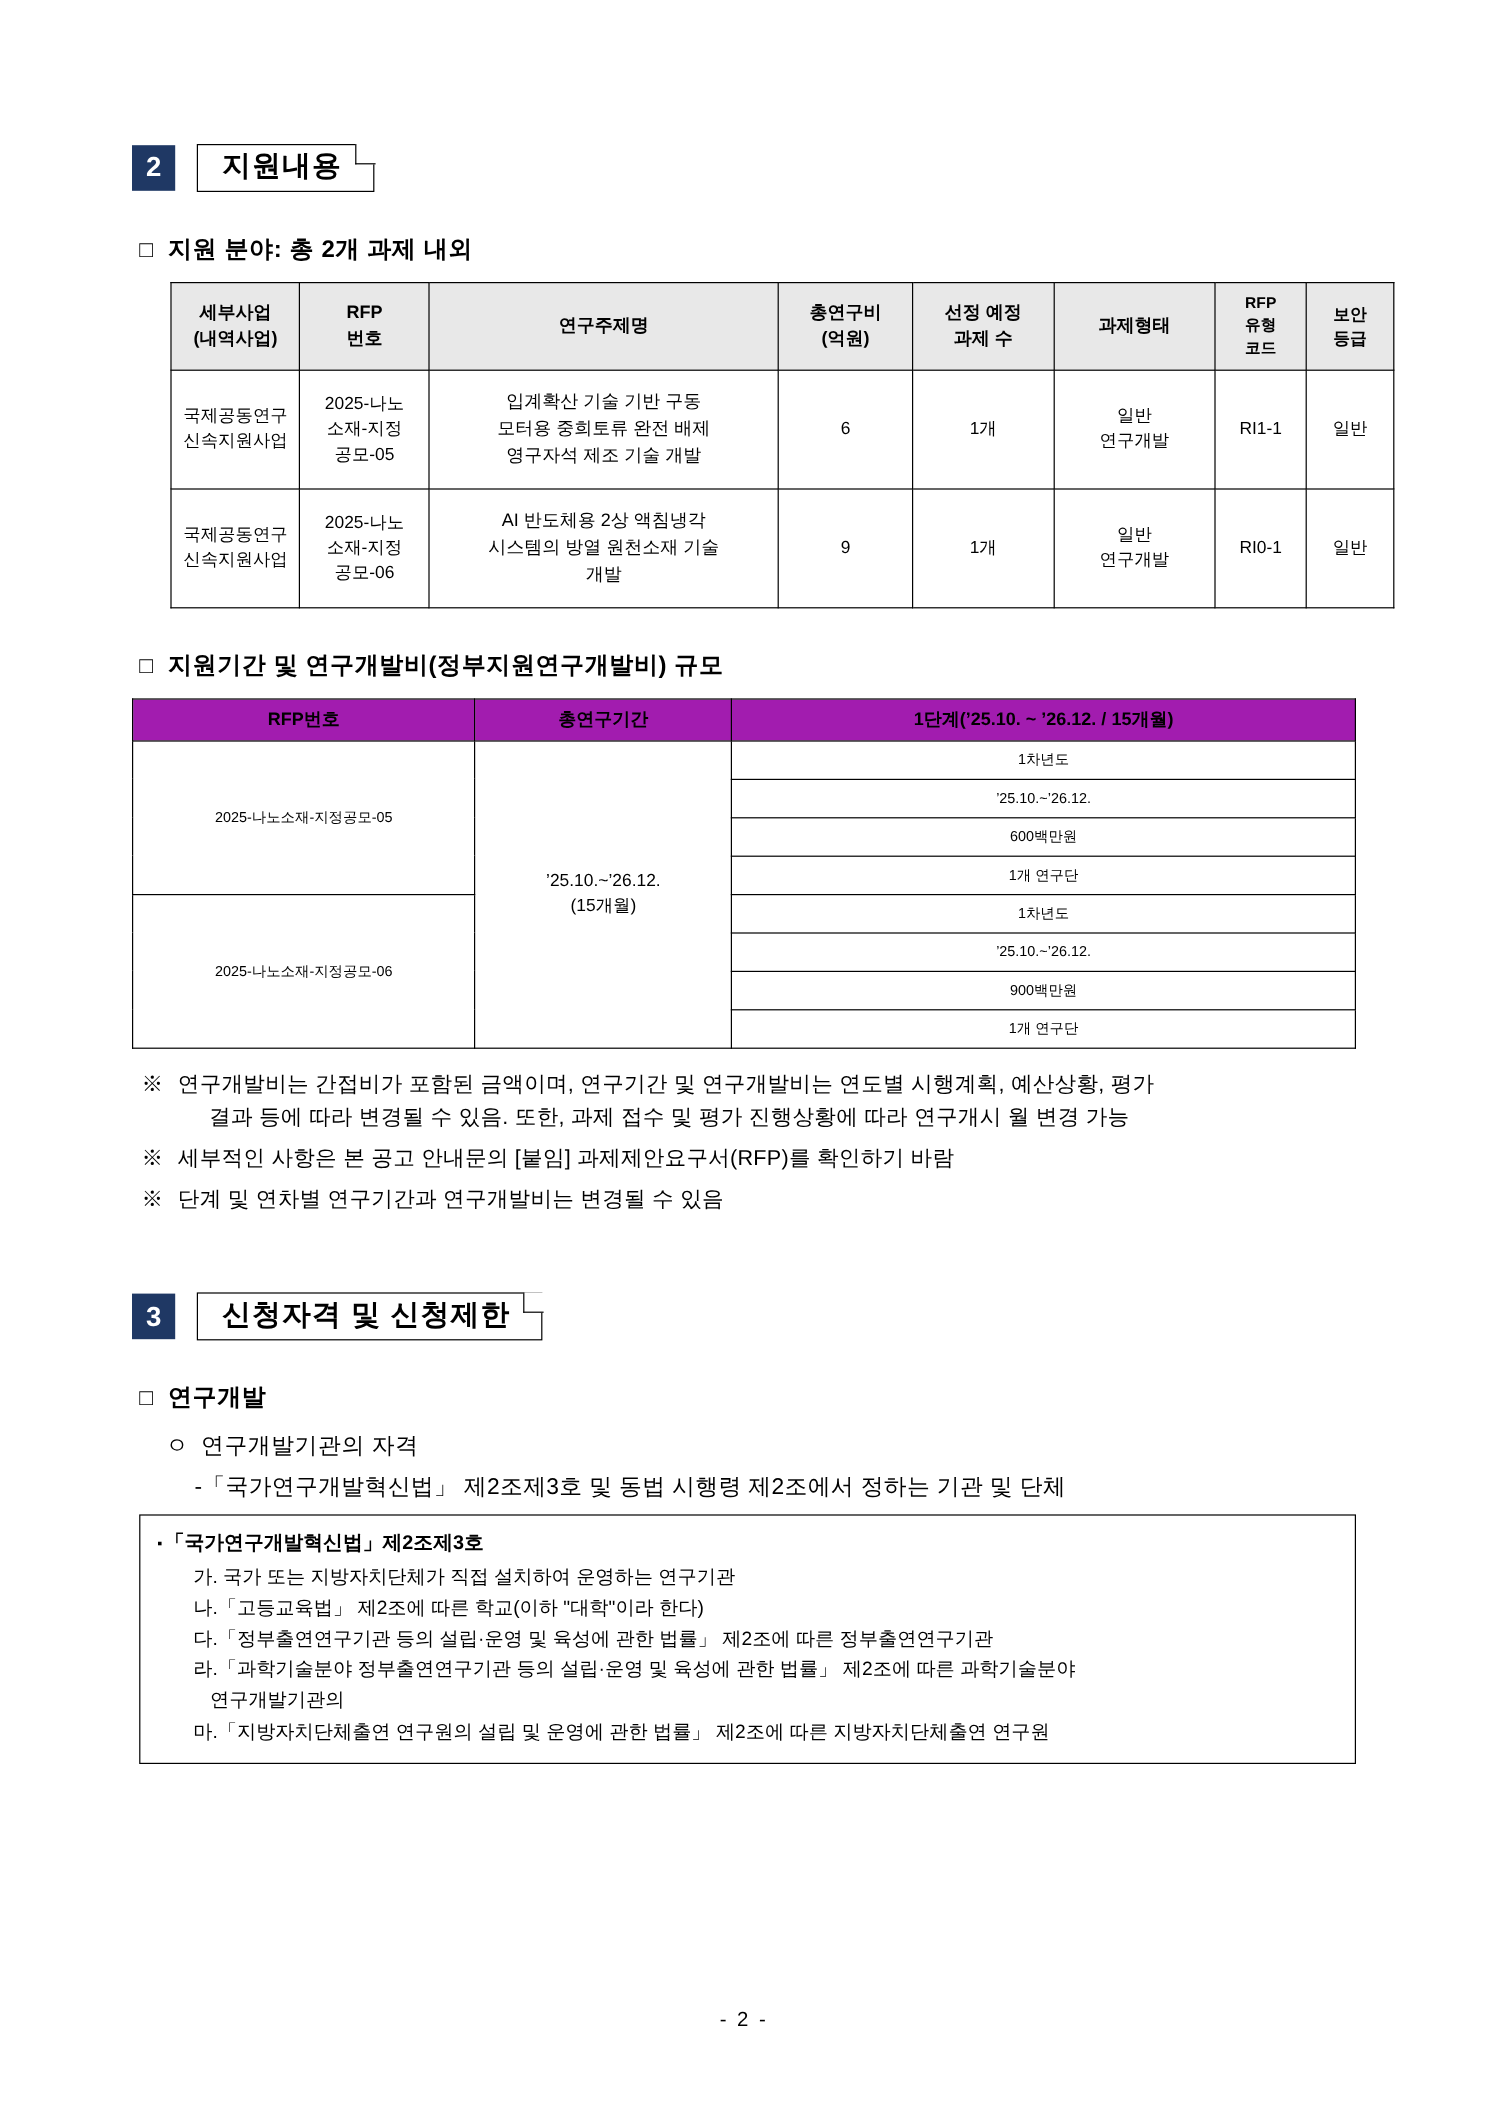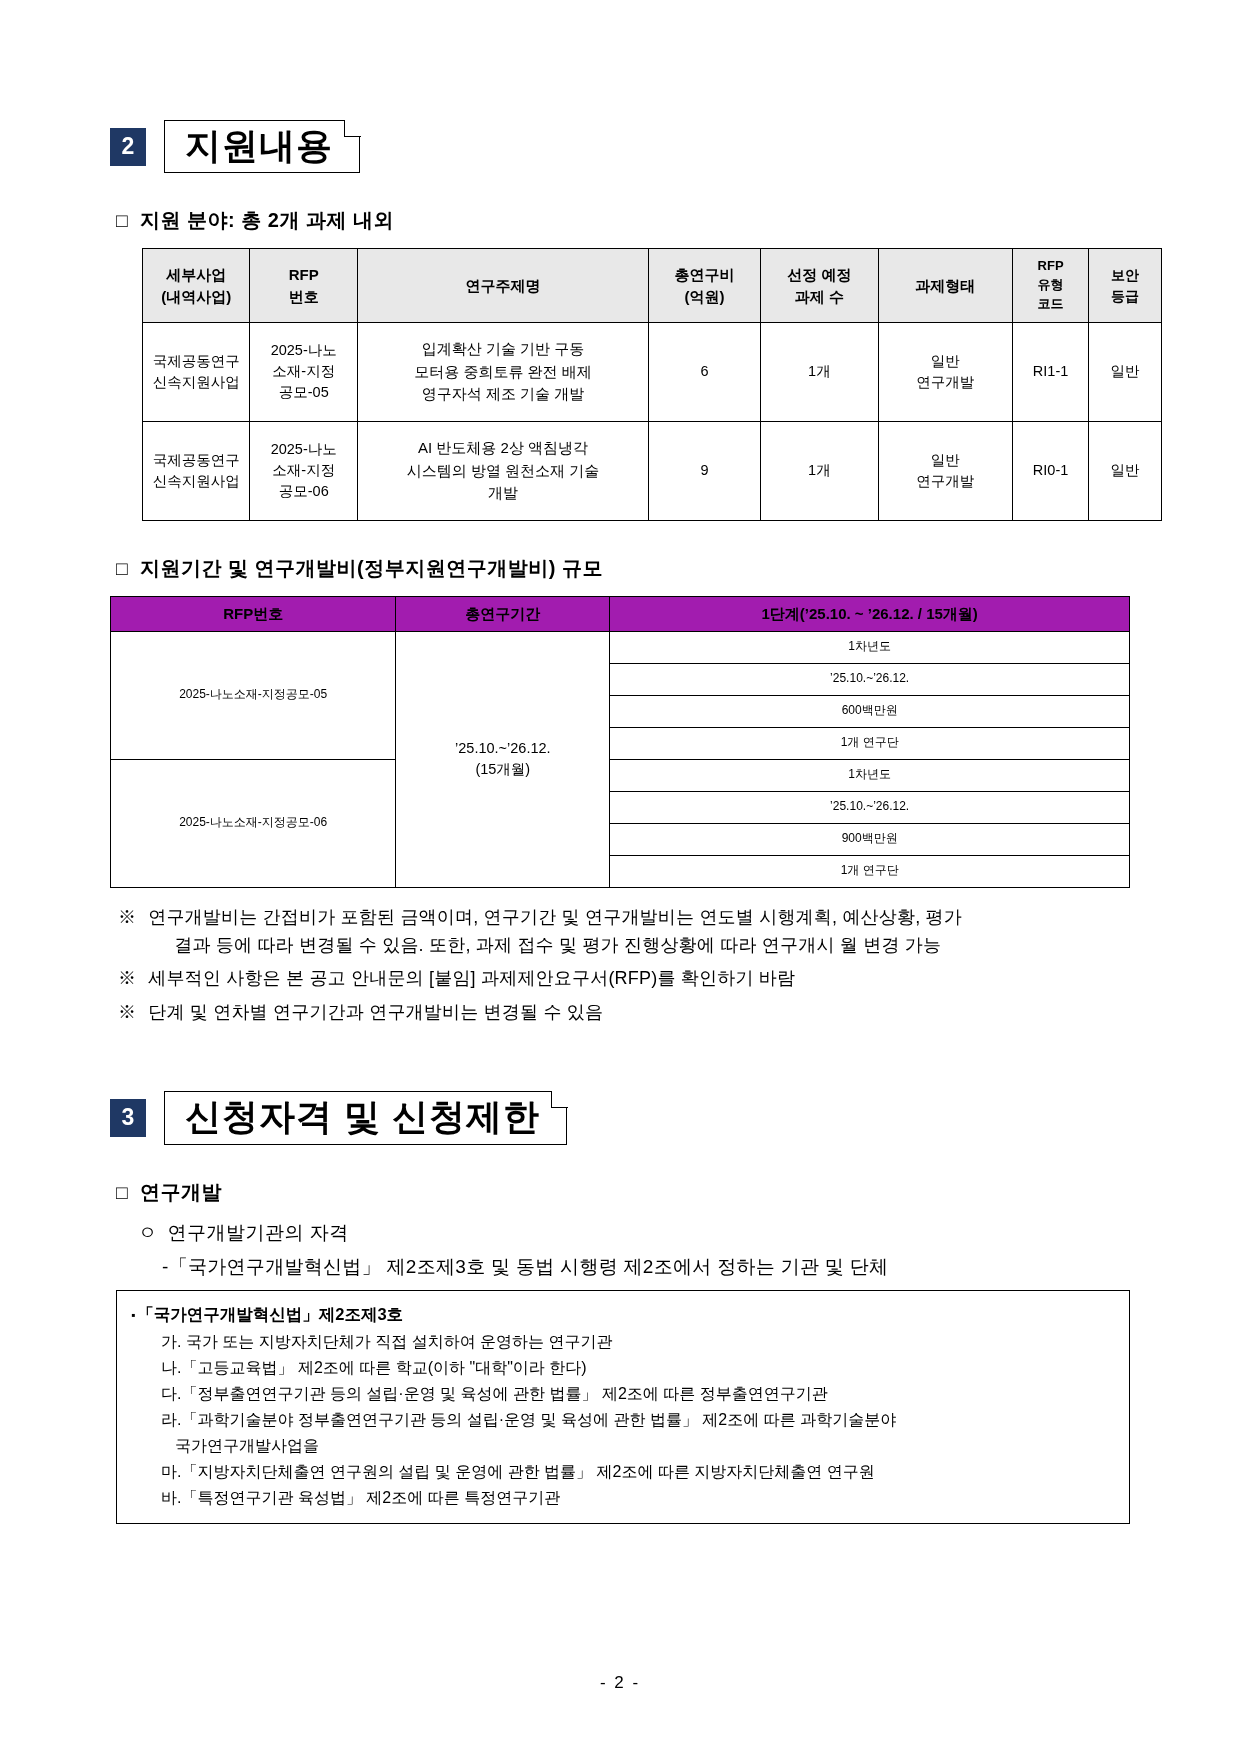--- a/index.html
+++ b/index.html
@@ -38,21 +38,21 @@
     font-weight: bold;
     display: flex;
     align-items: center;
     justify-content: center;
     letter-spacing: 0;
   }
   .section-title-box {
     position: relative;
     border: 1.5px solid #000;
     padding: 4px 26px 6px 20px;
-    font-size: 36px;
+    font-size: 24px;
     font-weight: bold;
     letter-spacing: 1px;
     line-height: 1.15;
   }
   .section-title-box::after {
     content: "";
     position: absolute;
     top: -1.5px;
     right: -1.5px;
     width: 16px;
@@ -351,19 +351,18 @@
   <div class="dash-line">-「국가연구개발혁신법」 제2조제3호 및 동법 시행령 제2조에서 정하는 기관 및 단체</div>
 
   <div class="law-box">
     <div class="law-title">
       <span class="sq">▪</span><span>「국가연구개발혁신법」제2조제3호</span>
     </div>
     <div class="law-line sub">가. 국가 또는 지방자치단체가 직접 설치하여 운영하는 연구기관</div>
     <div class="law-line sub">나.「고등교육법」 제2조에 따른 학교(이하 "대학"이라 한다)</div>
     <div class="law-line sub">다.「정부출연연구기관 등의 설립·운영 및 육성에 관한 법률」 제2조에 따른 정부출연연구기관</div>
     <div class="law-line sub">라.「과학기술분야 정부출연연구기관 등의 설립·운영 및 육성에 관한 법률」 제2조에 따른 과학기술분야</div>
-    <div class="law-cont">국가연구개발사업을</div>
+    <div class="law-cont">연구개발기관의</div>
     <div class="law-line sub">마.「지방자치단체출연 연구원의 설립 및 운영에 관한 법률」 제2조에 따른 지방자치단체출연 연구원</div>
-    <div class="law-line sub">바.「특정연구기관 육성법」 제2조에 따른 특정연구기관</div>
   </div>
 
   <div class="page-footer">- 2 -</div>
 </div>
 
 </body></html>

